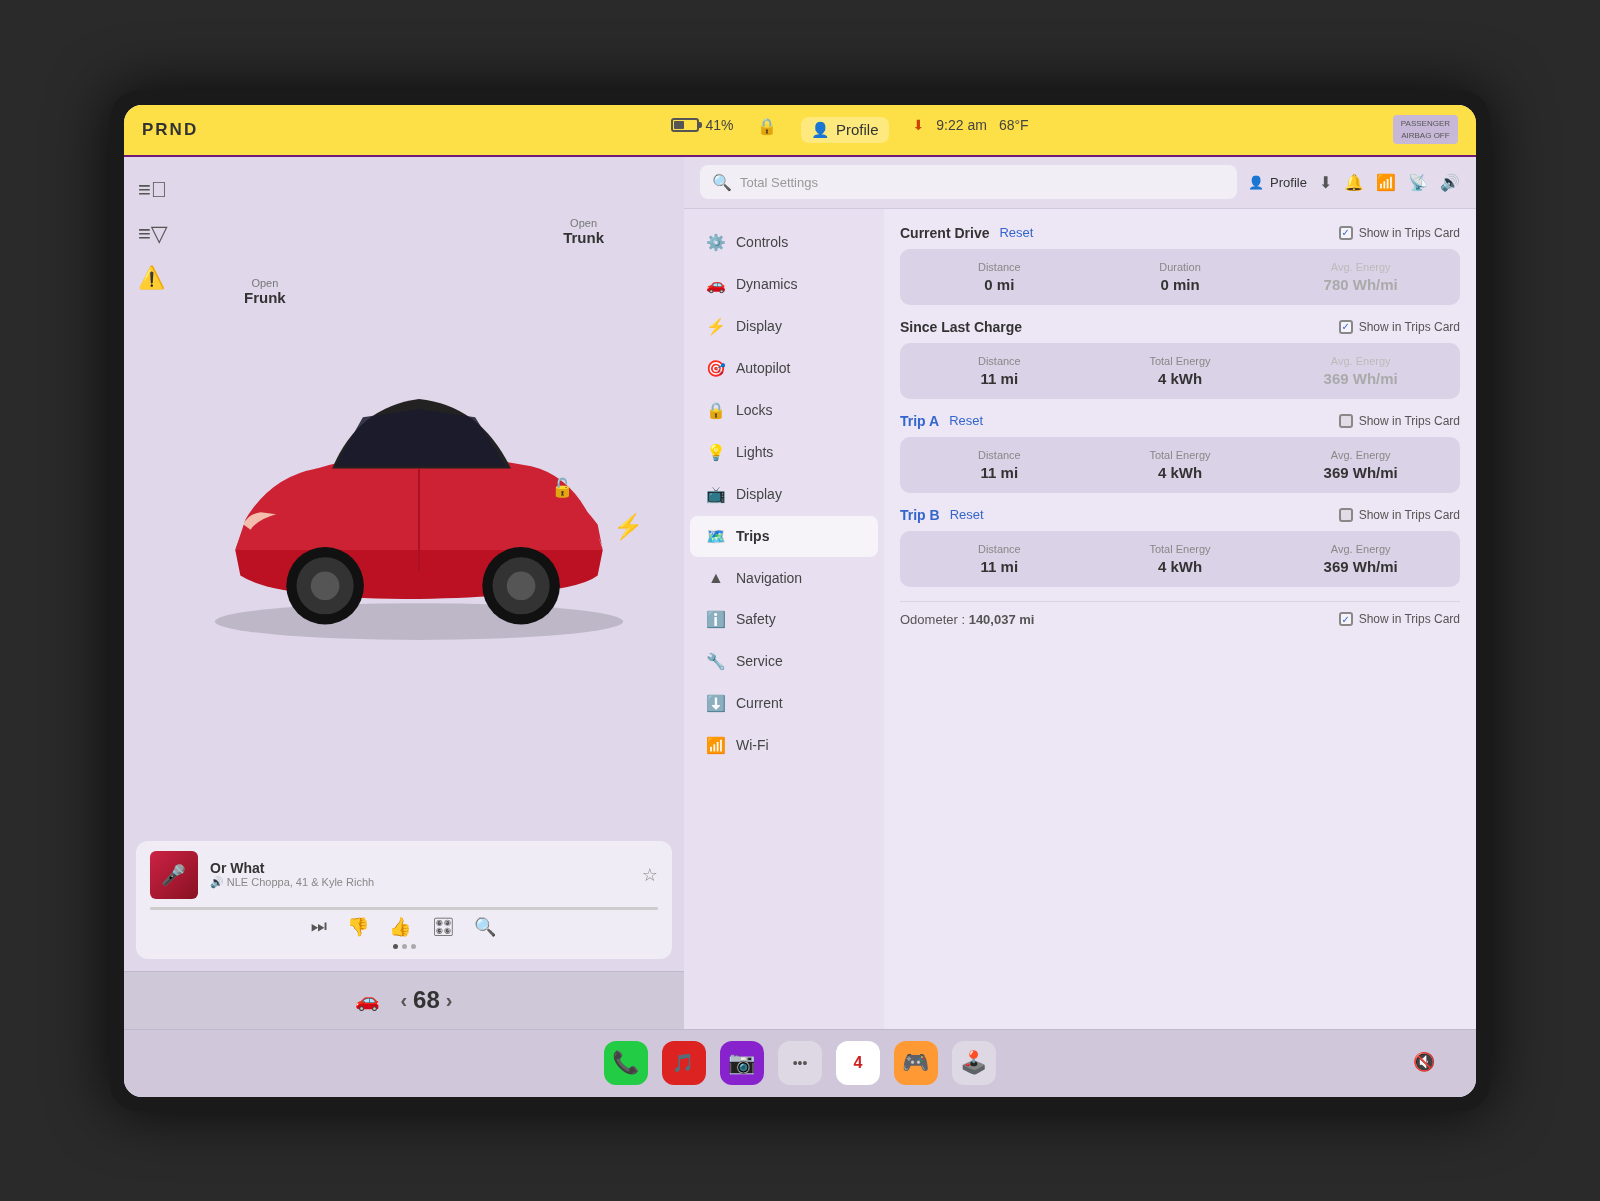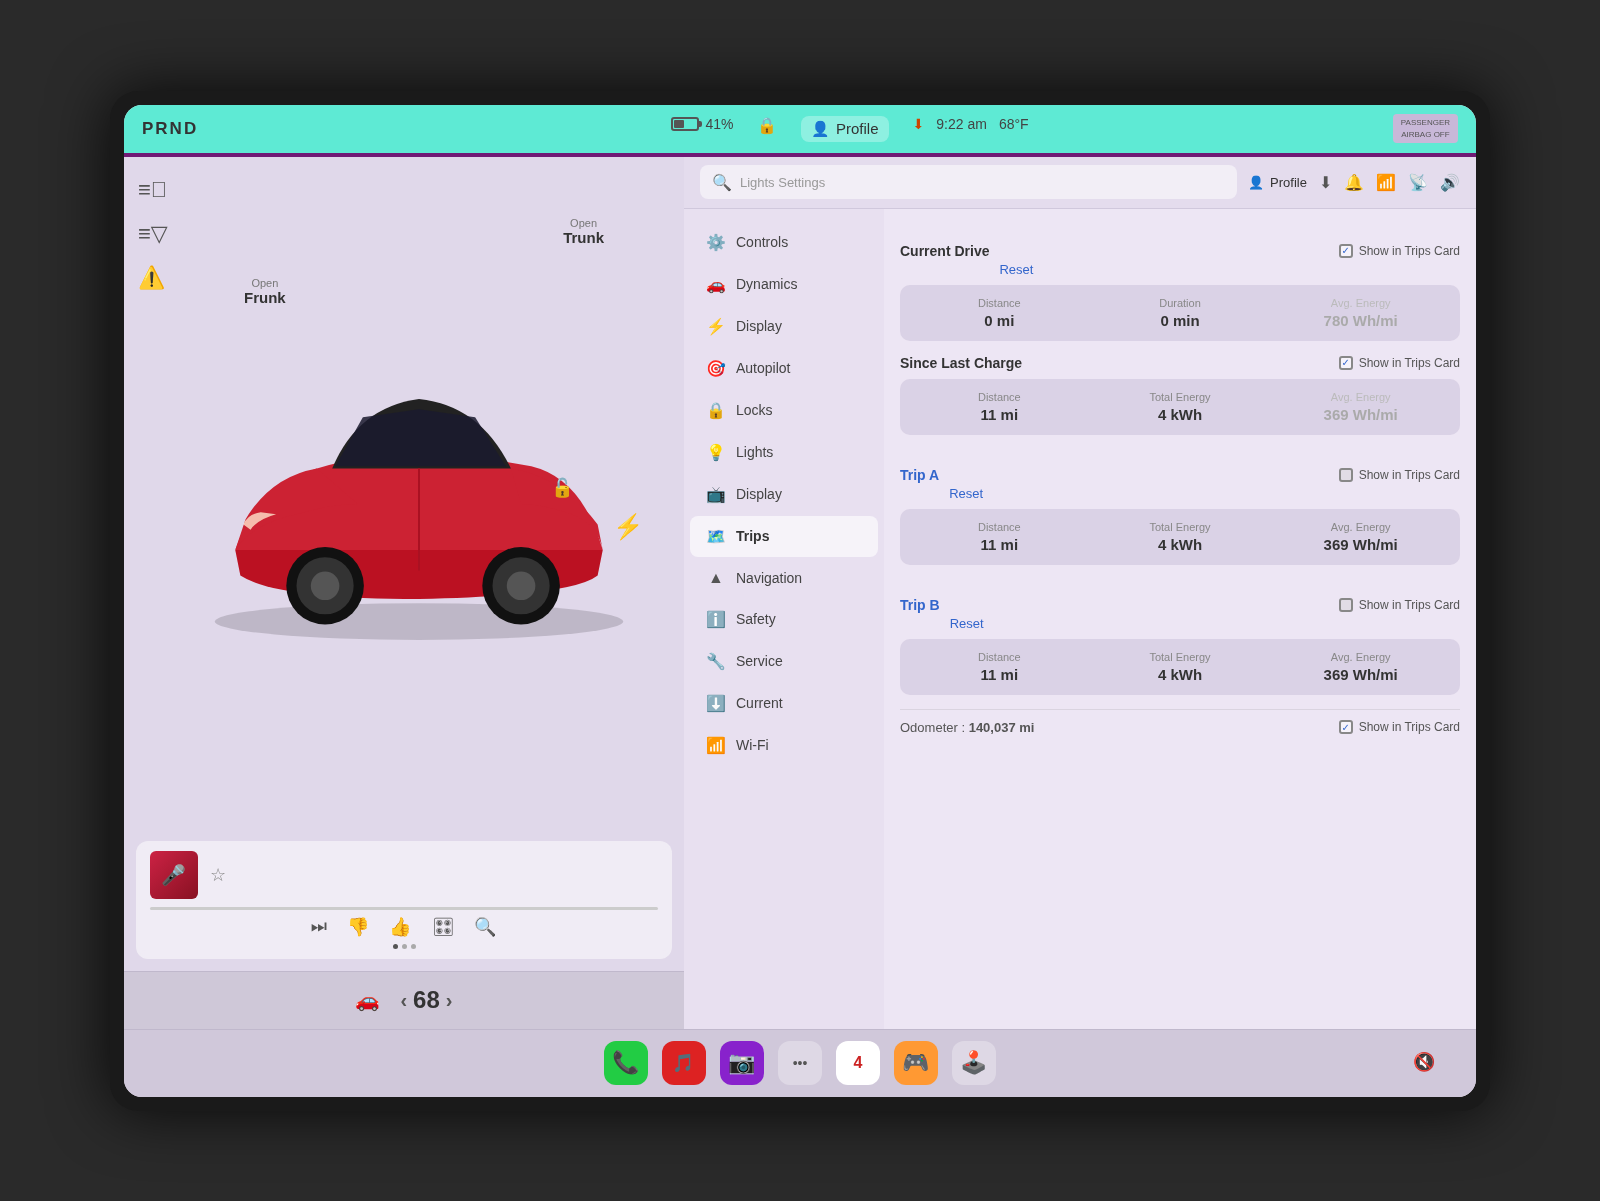--- a/index.html
+++ b/index.html
@@ -26,25 +26,25 @@
       background: #e8e0ec;
       border-radius: 18px;
       overflow: hidden;
       position: relative;
       display: flex;
       flex-direction: column;
     }
     
     .top-bar {
       height: 52px;
-      background: #5eead4;
+      background: #fde047;
       display: flex;
       align-items: center;
       padding: 0 18px;
-      border-bottom: 4px solid #701a75;
+      border-bottom: 2px solid #701a75;
       flex-shrink: 0;
     }
     .top-bar-left {
       display: flex;
       align-items: center;
       gap: 16px;
       width: 300px;
     }
     .prnd {
       font-size: 17px;
@@ -404,21 +404,20 @@
     .section-title {
       font-size: 14px;
       font-weight: 600;
       color: #333;
     }
     .section-title.blue { color: #3366cc; }
     .reset-btn {
       font-size: 13px;
       color: #3366cc;
       cursor: pointer;
-      margin-top: 37px;
     }
     .show-trips {
       display: flex;
       align-items: center;
       gap: 6px;
       margin-left: auto;
       font-size: 12px;
       color: #555;
     }
     .checkbox-check {
@@ -587,20 +586,27 @@
 
             <text x="370" y="145" font-size="18" fill="#ddd">🔓</text>
 
             <text x="430" y="185" font-size="24" fill="#f5a623">⚡</text>
           </svg>
         </div>
 
         <div class="music-player">
           <div class="music-top">
             <div class="album-art">🎤</div>
+            <div class="music-info">
+              <div class="music-title">Or What</div>
+              <div class="music-source">
+                <span>🔊</span>
+                <span>NLE Choppa, 41 &amp; Kyle Richh</span>
+              </div>
+            </div>
             <span class="music-star">☆</span>
           </div>
           <div class="music-progress"></div>
           <div class="music-controls">
             <span class="ctrl-btn">⏭</span>
             <span class="ctrl-btn">👎</span>
             <span class="ctrl-btn">👍</span>
             <span class="ctrl-btn">🎛</span>
             <span class="ctrl-btn">🔍</span>
           </div>
@@ -619,21 +625,21 @@
             <span class="bottom-icon">›</span>
           </div>
         </div>
       </div>
 
       <div class="right-panel">
 
         <div class="settings-header">
           <div class="search-box">
             <span>🔍</span>
-            <span class="search-placeholder">Lights Settings</span>
+            <span class="search-placeholder">Total Settings</span>
           </div>
           <div class="header-icons">
             <div class="hdr-profile">
               <span>👤</span>
               <span>Profile</span>
             </div>
             <span class="hdr-icon">⬇</span>
             <span class="hdr-icon">🔔</span>
             <span class="hdr-icon">📶</span>
             <span class="hdr-icon">📡</span>

